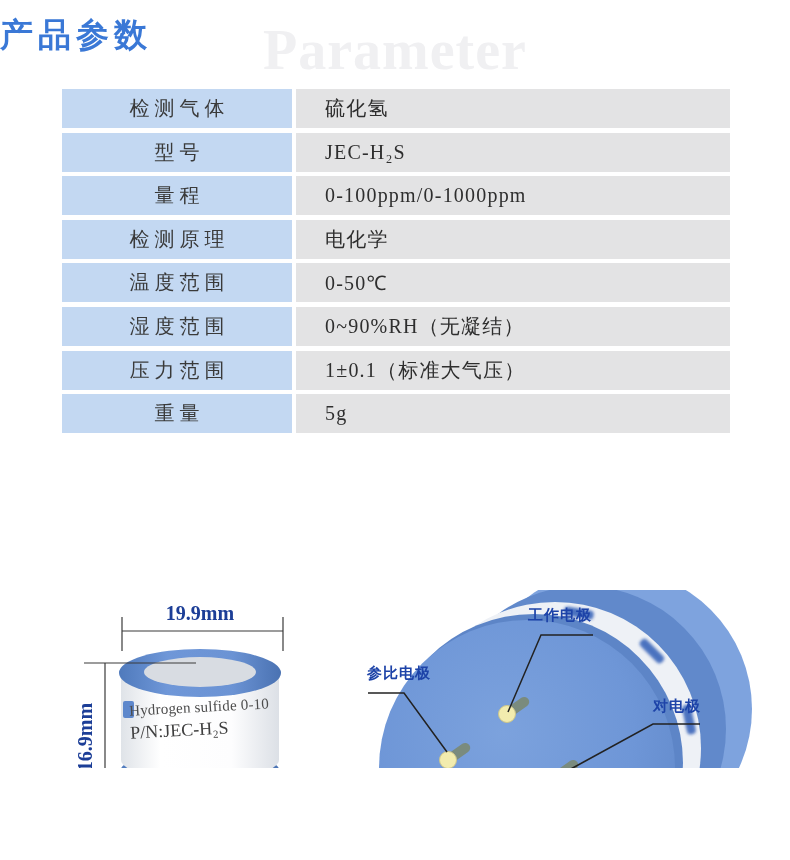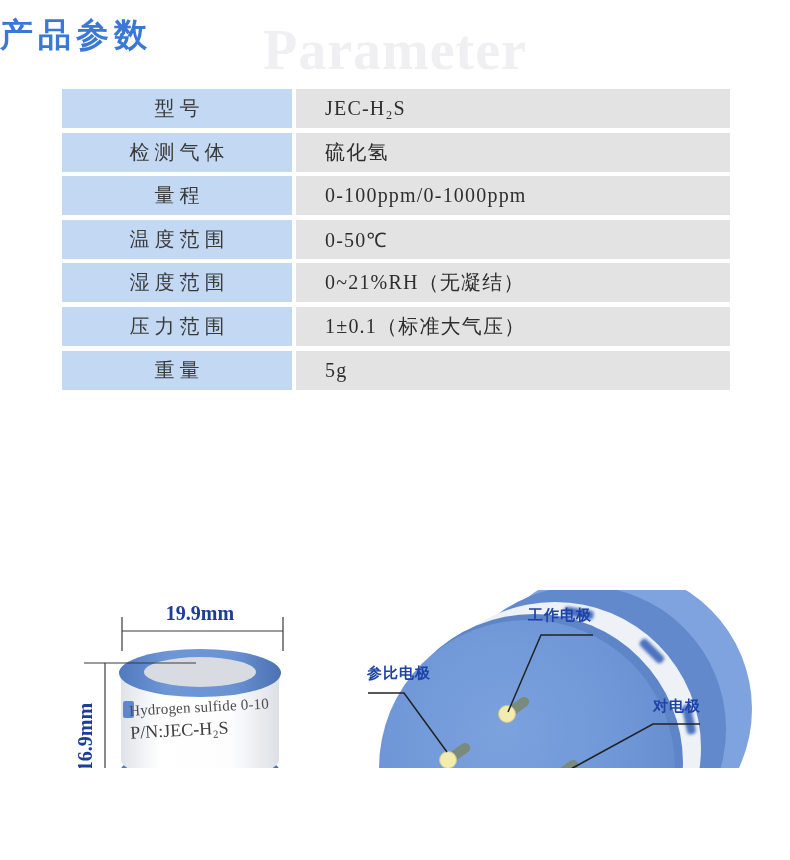--- a/index.html
+++ b/index.html
@@ -61,38 +61,42 @@
 
 <div class="page">
 
   <div class="header">
     <div class="watermark">Parameter</div>
     <div class="page-title">产品参数</div>
   </div>
 
   <div class="spec-table">
     <div class="spec-row">
+      <div class="spec-label">检测气体</div>
+      <div class="spec-value">硫化氢</div>
+    </div>
+    <div class="spec-row">
       <div class="spec-label">型号</div>
       <div class="spec-value">JEC-H₂S</div>
     </div>
     <div class="spec-row">
-      <div class="spec-label">检测气体</div>
-      <div class="spec-value">硫化氢</div>
-    </div>
-    <div class="spec-row">
       <div class="spec-label">量程</div>
       <div class="spec-value">0-100ppm/0-1000ppm</div>
     </div>
     <div class="spec-row">
+      <div class="spec-label">检测原理</div>
+      <div class="spec-value">电化学</div>
+    </div>
+    <div class="spec-row">
       <div class="spec-label">温度范围</div>
       <div class="spec-value">0-50℃</div>
     </div>
     <div class="spec-row">
       <div class="spec-label">湿度范围</div>
-      <div class="spec-value">0~21%RH（无凝结）</div>
+      <div class="spec-value">0~90%RH（无凝结）</div>
     </div>
     <div class="spec-row">
       <div class="spec-label">压力范围</div>
       <div class="spec-value">1±0.1（标准大气压）</div>
     </div>
     <div class="spec-row">
       <div class="spec-label">重量</div>
       <div class="spec-value">5g</div>
     </div>
   </div>

